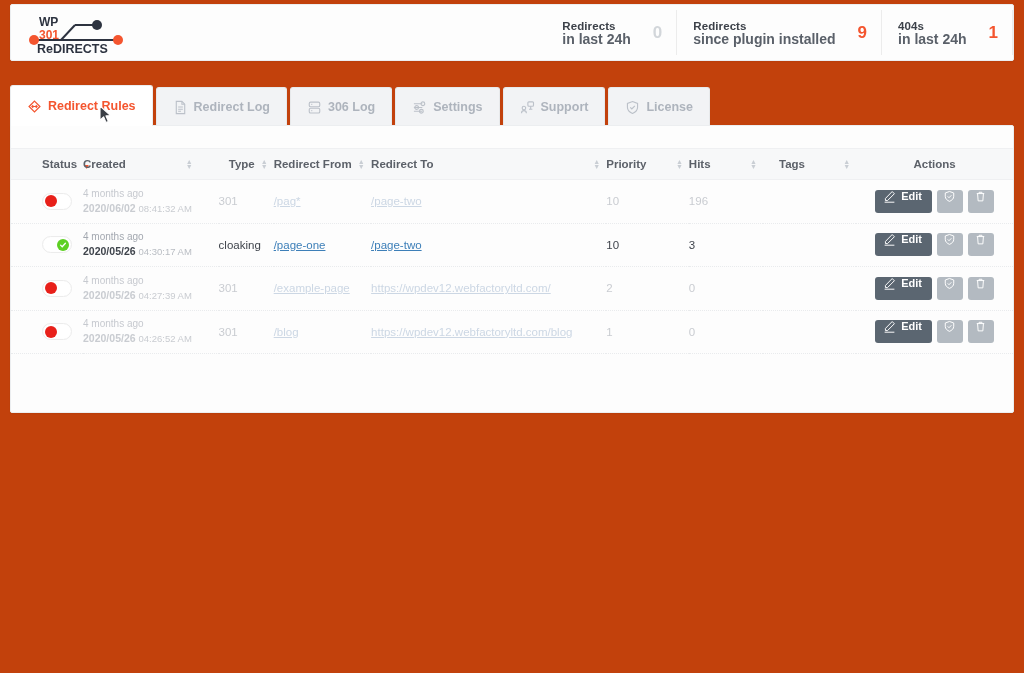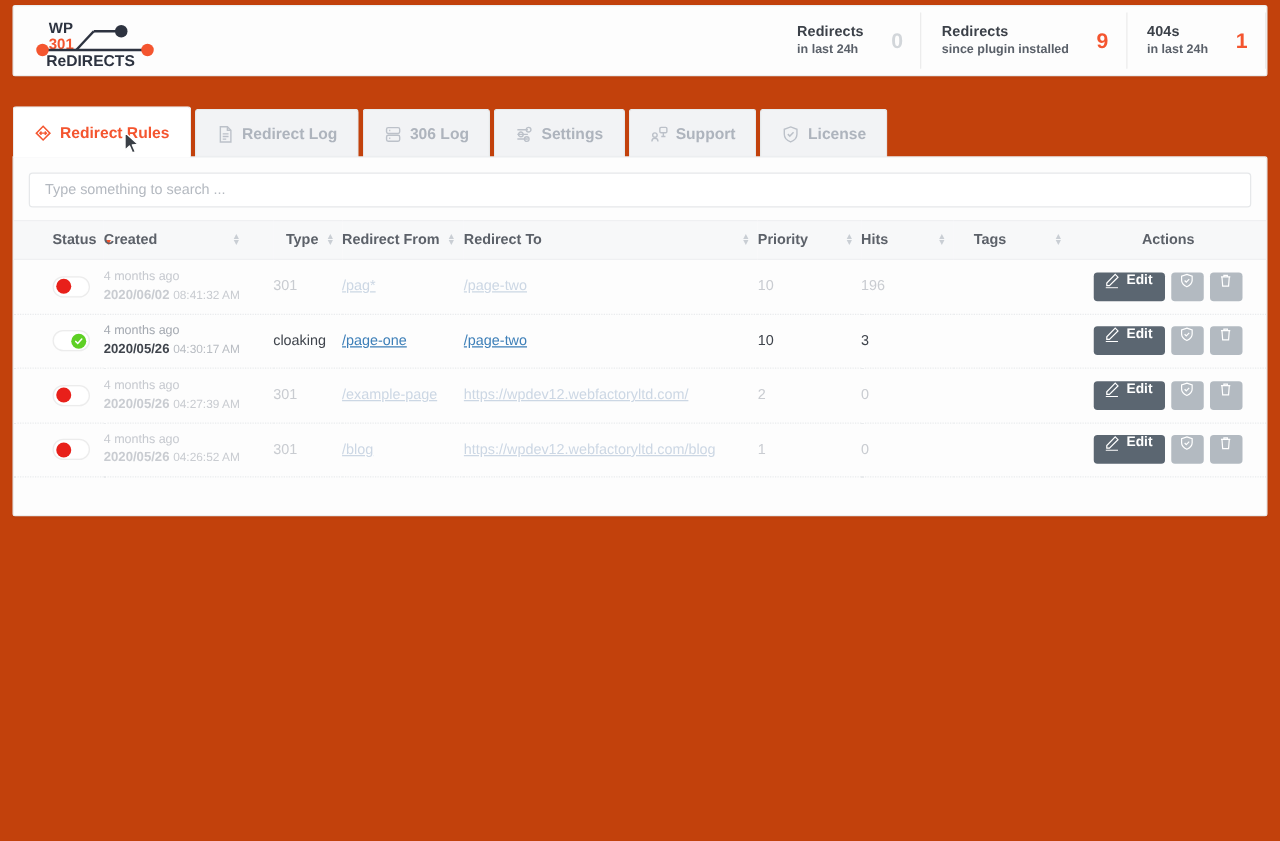--- a/index.html
+++ b/index.html
@@ -23,21 +23,21 @@
   .logo svg{ display:block; }
 
   .stats{ margin-left:auto; display:flex; align-items:stretch; height:45px; }
   .stat{
     display:flex; align-items:center; padding:0 14px 0 16px;
     border-left:1px solid #ececec; min-width:0;
   }
   .stat:first-child{ border-left:none; }
   .stat .txt{ display:flex; flex-direction:column; justify-content:center; }
   .stat .t1{ font-size:11.5px; font-weight:bold; color:#3c4149; line-height:14px; letter-spacing:.1px;}
-  .stat .t2{ font-size:10px; color:#5a6069; line-height:13px; font-weight:600;}
+  .stat .t2{ font-size:14px; color:#5a6069; line-height:13px; font-weight:600;}
   .stat .num{
     font-size:17px; font-weight:bold; margin-left:22px; line-height:1;
   }
   .num.gray{ color:#d2d6da; }
   .num.orange{ color:#f4552f; }
   .stat.last{ border-right:1px solid #ececec; }
 
   
   .tabs{ position:absolute; left:10px; top:85px; display:flex; align-items:flex-end; height:41px; }
   .tab{
@@ -251,21 +251,20 @@
 
   <div class="cursor">
     <svg width="14" height="20" viewBox="0 0 14 20">
         <path d="M1 1 1 15.2 4.6 11.8 7 17.4 9.3 16.4 6.9 10.9 11.6 10.6Z" fill="#3a3f46" stroke="#ffffff" stroke-width="1.1" stroke-linejoin="round"></path>
       </svg>
   </div>
 
   <div class="card">
 
     <div class="searchrow">
-      <input class="search" type="text" placeholder="Type something to search ..." style="">
     </div>
 
     <table>
       <colgroup>
         <col style="width:68px">
           <col style="width:128px">
           <col style="width:52px">
         <col style="width:92px">
           <col style="width:222px">
           <col style="width:78px">

